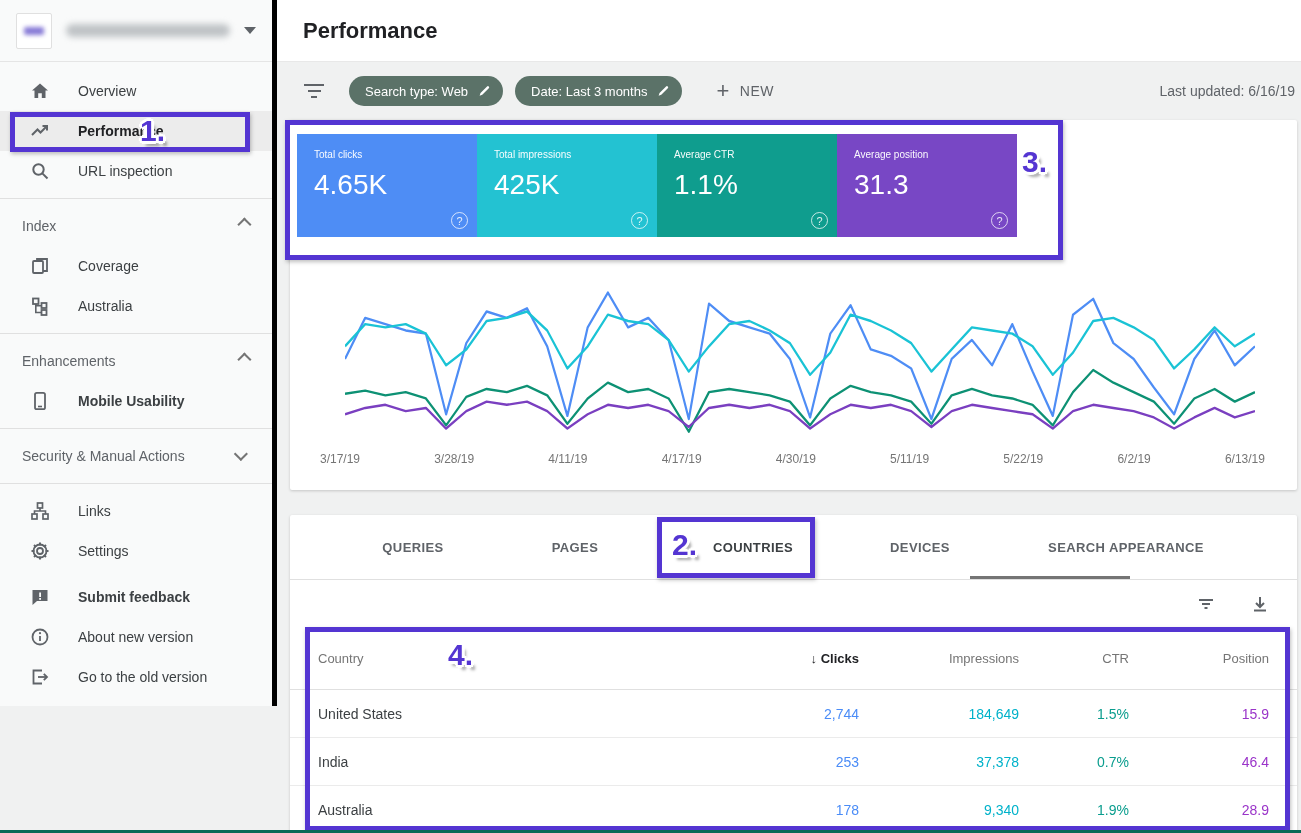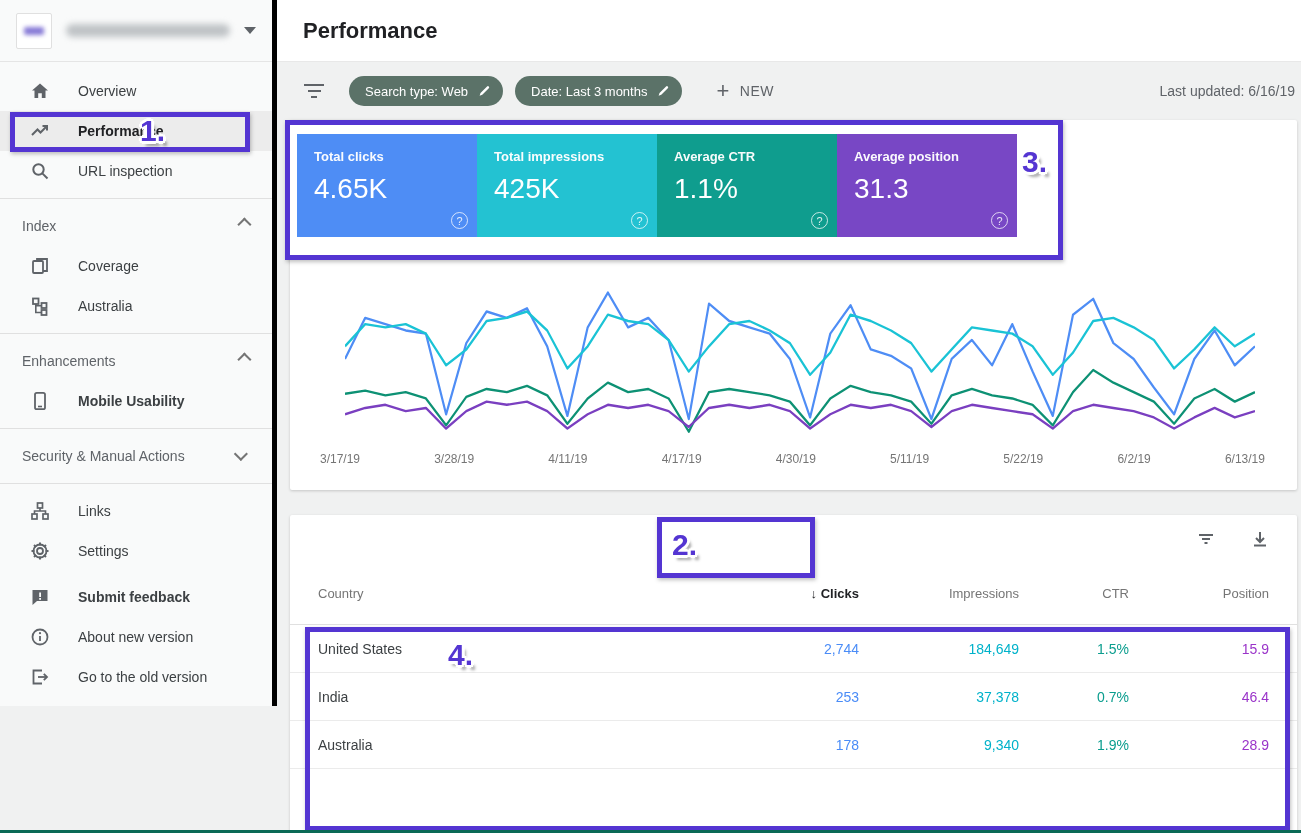--- a/index.html
+++ b/index.html
@@ -52,21 +52,21 @@
   .last-updated { margin-left:auto; color:#5f6368; font-size:14px; white-space:nowrap; }
 
   .panel { position:absolute; left:13px; width:1007px; background:#fff;
     border-radius:2px; box-shadow:0 1px 3px rgba(0,0,0,.18); }
   .chart-panel { top:120px; height:370px; }
   .table-panel { top:515px; height:318px; }
 
   
   .cards { position:absolute; top:14px; left:7px; display:flex; }
   .card { width:180px; height:103px; position:relative; color:#fff; cursor:pointer; }
-  .card-label { font-size:13px; margin:15px 0 0 17px; opacity:.97;font-weight:bold; }
+  .card-label { font-size:10px; margin:15px 0 0 17px; opacity:.97; }
   .card-value { font-size:28px; margin:9px 0 0 17px; font-weight:400; }
   .help-circle { position:absolute; right:9px; bottom:8px; width:17px; height:17px;
     border:1.5px solid rgba(255,255,255,.75); border-radius:50%;
     font-size:11px; line-height:16px; text-align:center; color:rgba(255,255,255,.85); }
 
   
   .chart-area { position:absolute; left:55px; top:150px; width:910px; height:168px; }
   .chart-area svg { width:100%; height:100%; }
   .x-labels { position:absolute; left:30px; width:945px; top:332px;
     display:flex; justify-content:space-between; }
@@ -335,20 +335,38 @@
       <span>4/17/19</span>
       <span>4/30/19</span>
       <span>5/11/19</span>
       <span>5/22/19</span>
       <span>6/2/19</span>
       <span>6/13/19</span>
     </div>
   </section>
 
   <section class="panel table-panel">
+    <div class="tabs">
+      <div class="tab" style="left:123px;">
+          <span>QUERIES</span>
+        </div>
+      <div class="tab" style="left:285px;">
+          <span>PAGES</span>
+        </div>
+      <div class="tab active" style="left:463px;">
+          <span>COUNTRIES</span>
+        </div>
+      <div class="tab" style="left:630px;">
+          <span>DEVICES</span>
+        </div>
+      <div class="tab" style="left:836px;">
+          <span>SEARCH APPEARANCE</span>
+        </div>
+      <div class="tab-underline"></div>
+    </div>
 
     <div class="table-actions">
       <svg class="act" width="18" height="18" viewBox="0 0 18 18">
           <g stroke="#5f6368" stroke-width="2">
             <line x1="2" y1="5" x2="16" y2="5"></line>
             <line x1="5" y1="9" x2="13" y2="9"></line>
             <line x1="7.5" y1="13" x2="10.5" y2="13"></line>
           </g>
         </svg>
       <svg class="act" width="18" height="18" viewBox="0 0 18 18">

